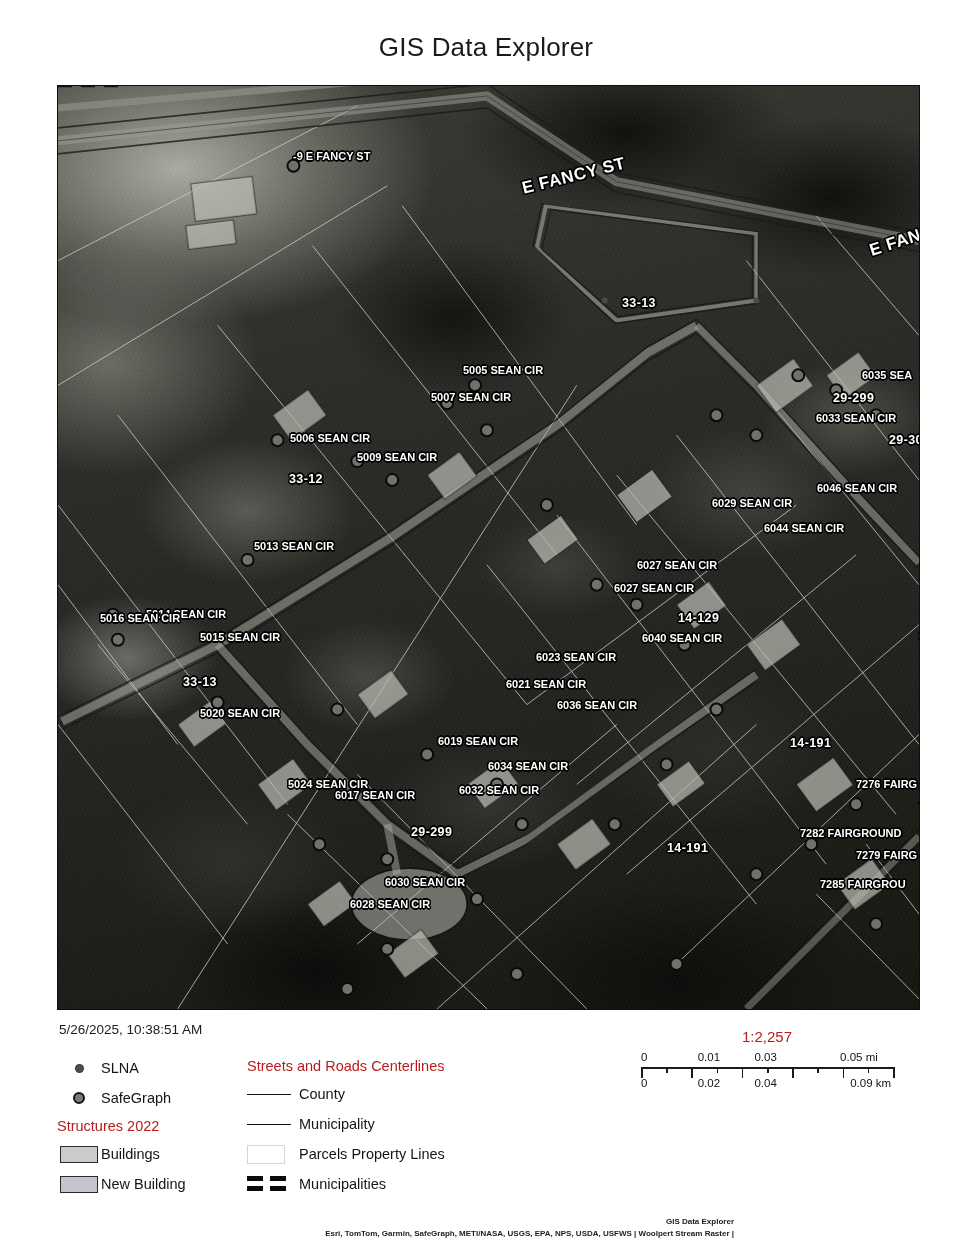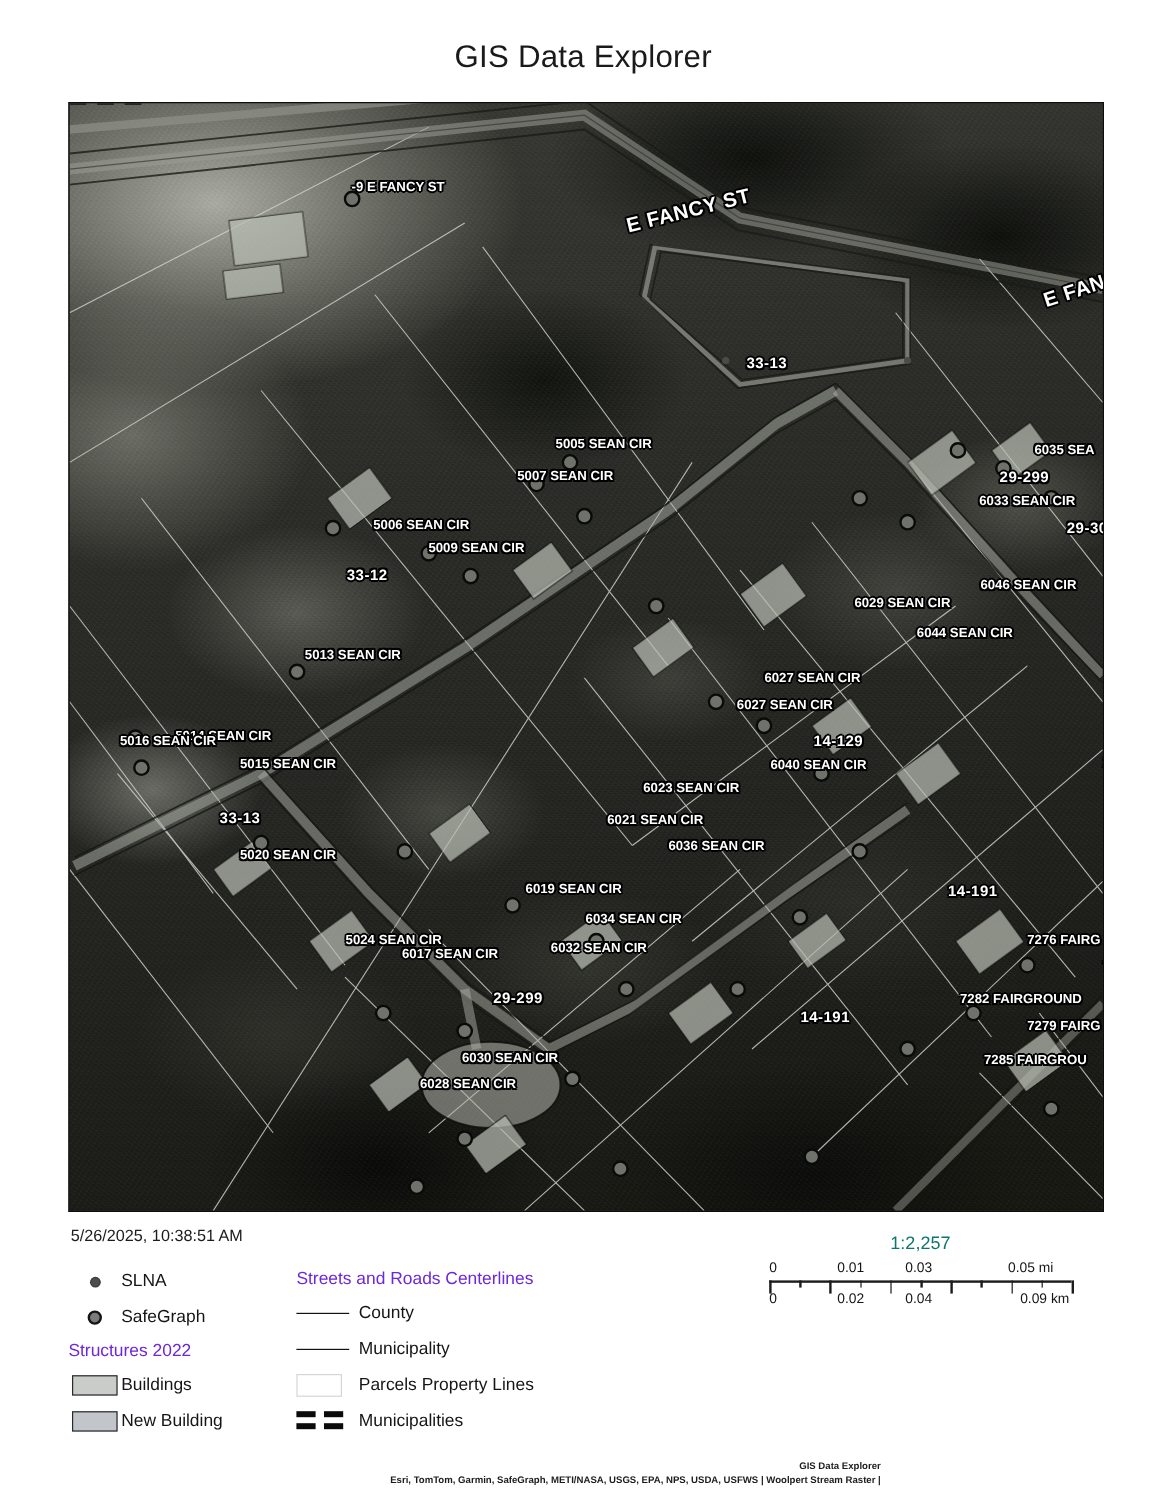--- a/index.html
+++ b/index.html
@@ -113,21 +113,21 @@
     align-items: center;
     height: 30px;
   }
   .legend-row .lbl {
     font-size: 14.5px;
     color: #151515;
     white-space: nowrap;
   }
   .legend-head {
     font-size: 14.5px;
-    color: #6d28d9;
+    color: #b91c1c;
     white-space: nowrap;
     height: 26px;
     display: flex;
     align-items: center;
   }
   .sym-wrap {
     width: 44px;
     display: flex;
     justify-content: center;
     align-items: center;
@@ -167,21 +167,21 @@
   .dash-sym i.a { left: 0;  top: 1px;  width: 16px; height: 5px; }
   .dash-sym i.b { left: 23px; top: 1px; width: 16px; height: 5px; }
   .dash-sym i.c { left: 0;  top: 11px; width: 16px; height: 5px; }
   .dash-sym i.d { left: 23px; top: 11px; width: 16px; height: 5px; }
 
   
   #scalebar { position: absolute; left: 641px; top: 1028px; width: 252px; }
   #scale-ratio {
     text-align: center;
     font-size: 15px;
-    color: #0f766e;
+    color: #b91c1c;
     margin-bottom: 6px;
   }
   .scale-ticklabels {
     position: relative;
     height: 16px;
     font-size: 11.5px;
     color: #141414;
   }
   .scale-ticklabels span { position: absolute; top: 0; white-space: nowrap; }
   #scale-line {
@@ -379,21 +379,21 @@
         </g>
       </g>
     </svg>
 
     <div id="map-labels">
         <div class="maplabel street" style="left: 463px; top: 80px; transform: rotate(-14deg);">E FANCY ST</div>
         <div class="maplabel street" style="left: 811px; top: 147px; transform: rotate(-18deg);">E FAN</div>
         <div class="maplabel address" style="left: 235px; top: 64px;">-9 E FANCY ST</div>
         <div class="maplabel address" style="left: 405px; top: 278px;">5005 SEAN CIR</div>
         <div class="maplabel address" style="left: 373px; top: 305px;">5007 SEAN CIR</div>
-        <div class="maplabel address" style="left: 253px; top: 346px;">5006 SEAN CIR</div>
+        <div class="maplabel address" style="left: 232px; top: 346px;">5006 SEAN CIR</div>
         <div class="maplabel address" style="left: 299px; top: 365px;">5009 SEAN CIR</div>
         <div class="maplabel address" style="left: 804px; top: 283px;">6035 SEA</div>
         <div class="maplabel address" style="left: 758px; top: 326px;">6033 SEAN CIR</div>
         <div class="maplabel address" style="left: 759px; top: 396px;">6046 SEAN CIR</div>
         <div class="maplabel address" style="left: 654px; top: 411px;">6029 SEAN CIR</div>
         <div class="maplabel address" style="left: 706px; top: 436px;">6044 SEAN CIR</div>
         <div class="maplabel address" style="left: 196px; top: 454px;">5013 SEAN CIR</div>
         <div class="maplabel address" style="left: 579px; top: 473px;">6027 SEAN CIR</div>
         <div class="maplabel address" style="left: 556px; top: 496px;">6027 SEAN CIR</div>
         <div class="maplabel address" style="left: 40px; top: 522px; margin-left: 48px;">5014 SEAN CIR</div>

